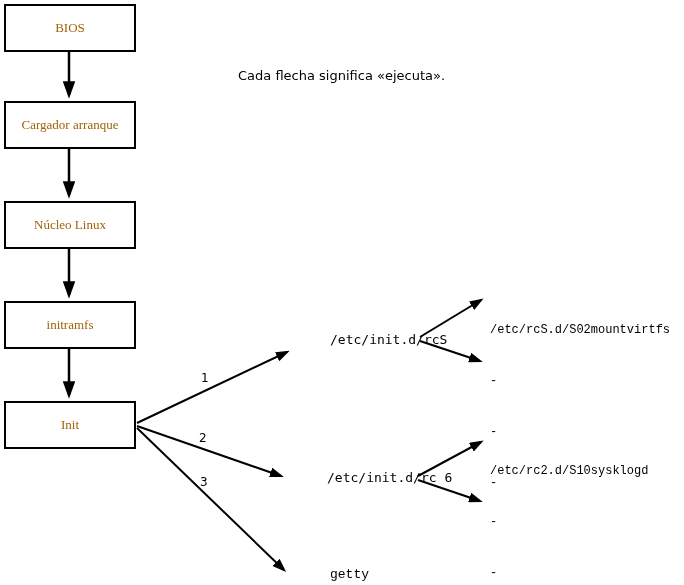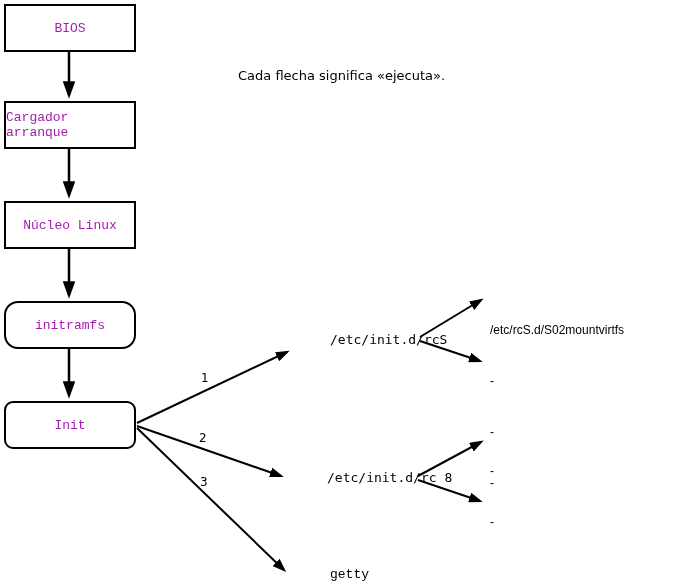--- a/index.html
+++ b/index.html
@@ -24,23 +24,23 @@
   }
   .node {
     position: absolute;
     width: 128px;
     height: 44px;
     border: 2px solid #000000;
     background: #ffffff;
     display: flex;
     align-items: center;
     justify-content: center;
-    font-family: Liberation Mono, monospace;
+    font-family: Liberation Serif, serif;
     font-size: 13px;
-    color: #a21caf;
+    color: #a16207;
     box-sizing: content-box;
   }
   .caption {
     position: absolute;
     left: 238px;
     top: 68px;
     font-family: "DejaVu Sans", "Liberation Sans", sans-serif;
     font-size: 13px;
     white-space: nowrap;
     text-align: right;
@@ -53,21 +53,21 @@
   }
   .mono-label {
     position: absolute;
     font-family: "DejaVu Sans Mono", "Liberation Mono", monospace;
     font-size: 13px;
     white-space: nowrap;
     margin-left: 33px;
   }
   .script-list {
     position: absolute;
-    font-family: Liberation Sans, sans-serif;
+    font-family: Liberation Mono, monospace;
     font-size: 12px;
     line-height: 17px;
     white-space: pre;
   }
 </style>
 </head>
 <body>
 
 <div class="canvas">
 
@@ -98,42 +98,43 @@
 
   <div class="node" style="left:4px; top:4px;">
     <span>BIOS</span>
   </div>
   <div class="node" style="left:4px; top:201px;">
     <span>Núcleo Linux</span>
   </div>
   <div class="node" style="left:4px; top:101px;">
     <span>Cargador arranque</span>
   </div>
-  <div class="node" style="left:4px; top:301px;border-radius:14px;">
+  <div class="node" style="left:4px; top:301px;">
     <span>initramfs</span>
   </div>
-  <div class="node" style="left:4px; top:401px;border-radius:9px;">
+  <div class="node" style="left:4px; top:401px;">
     <span>Init</span>
   </div>
 
   <div class="edge-label" style="left:201px; top:371px;">1</div>
   <div class="edge-label" style="left:199px; top:431px;">2</div>
   <div class="edge-label" style="left:200px; top:475px;">3</div>
 
   <div class="mono-label" style="left:297px; top:332px;">/etc/init.d/rcS</div>
-  <div class="mono-label" style="left:294px; top:470px;">/etc/init.d/rc 8</div>
+  <div class="mono-label" style="left:294px; top:470px;">/etc/init.d/rc 6</div>
   <div class="mono-label" style="left:297px; top:567px;font-family:Liberation Mono, monospace;">getty</div>
 
   <div class="script-list" style="left:490px; top:288px;">
     <div>/etc/rcS.d/S02mountvirtfs</div>
     <div>-</div>
     <div>-</div>
     <div>-</div>
   </div>
 
   <div class="script-list" style="left:490px; top:429px;">
+    <div>/etc/rc2.d/S10sysklogd</div>
     <div>-</div>
     <div>-</div>
     
     
   </div>
 
 </div>
 
 </body></html>

